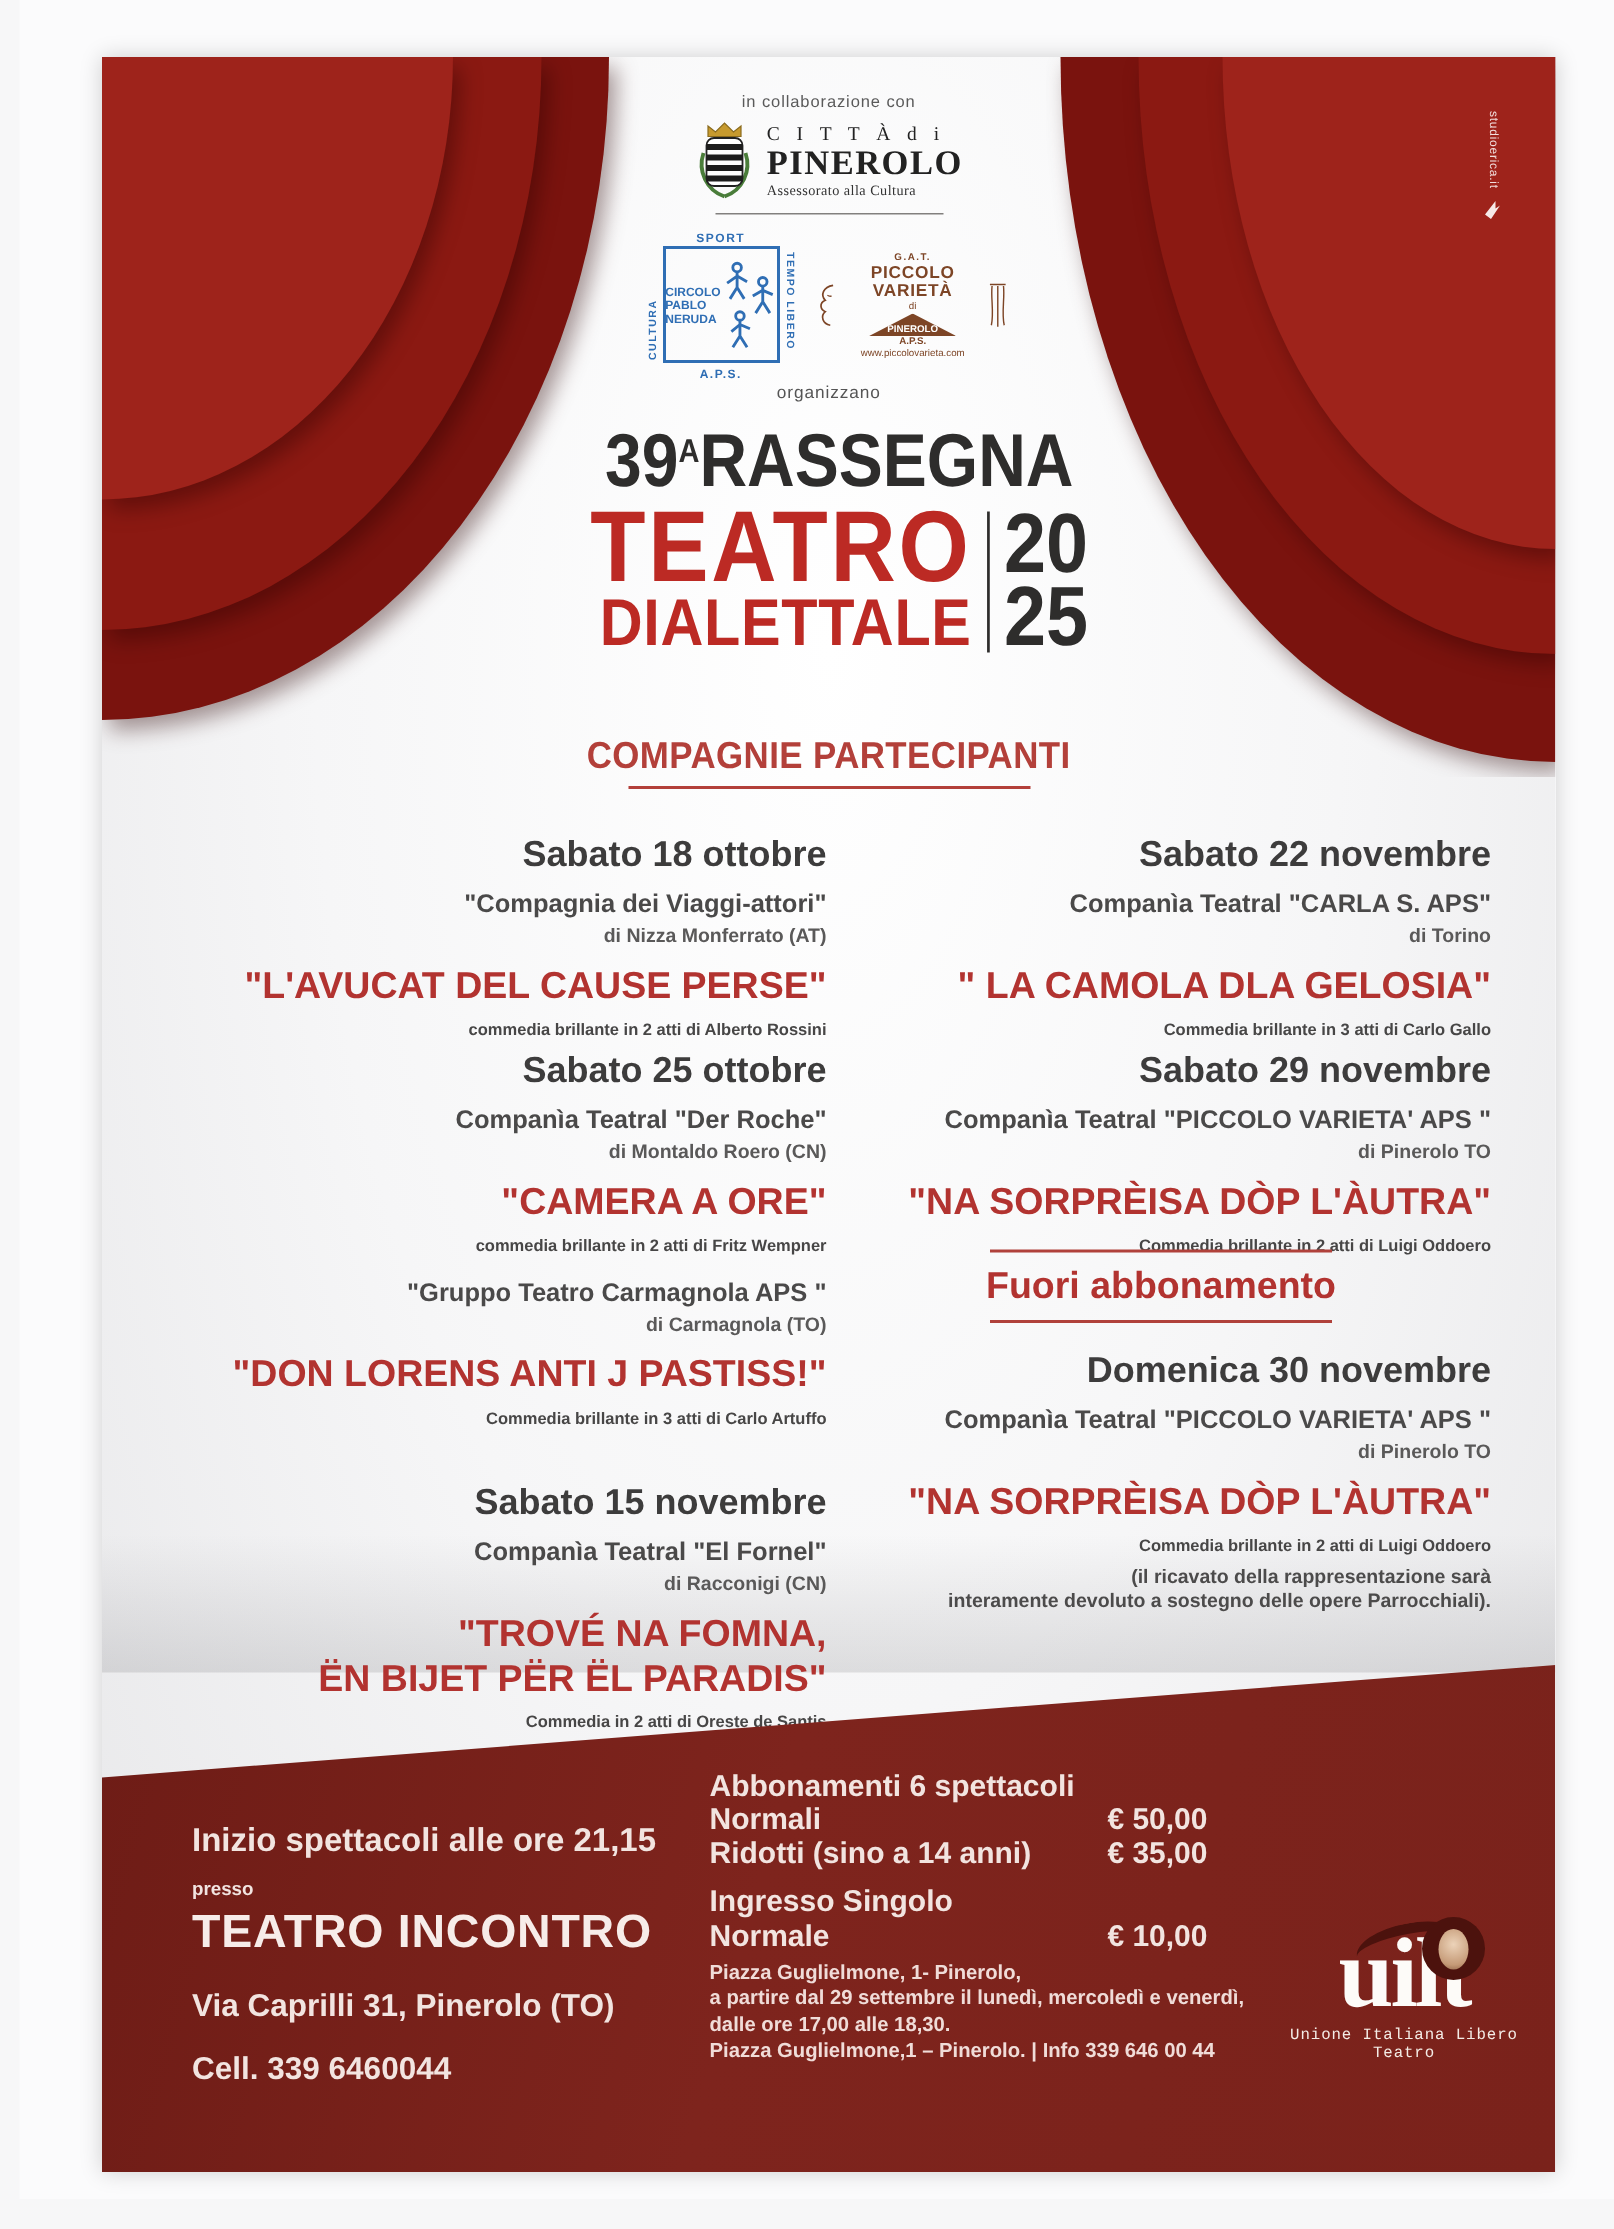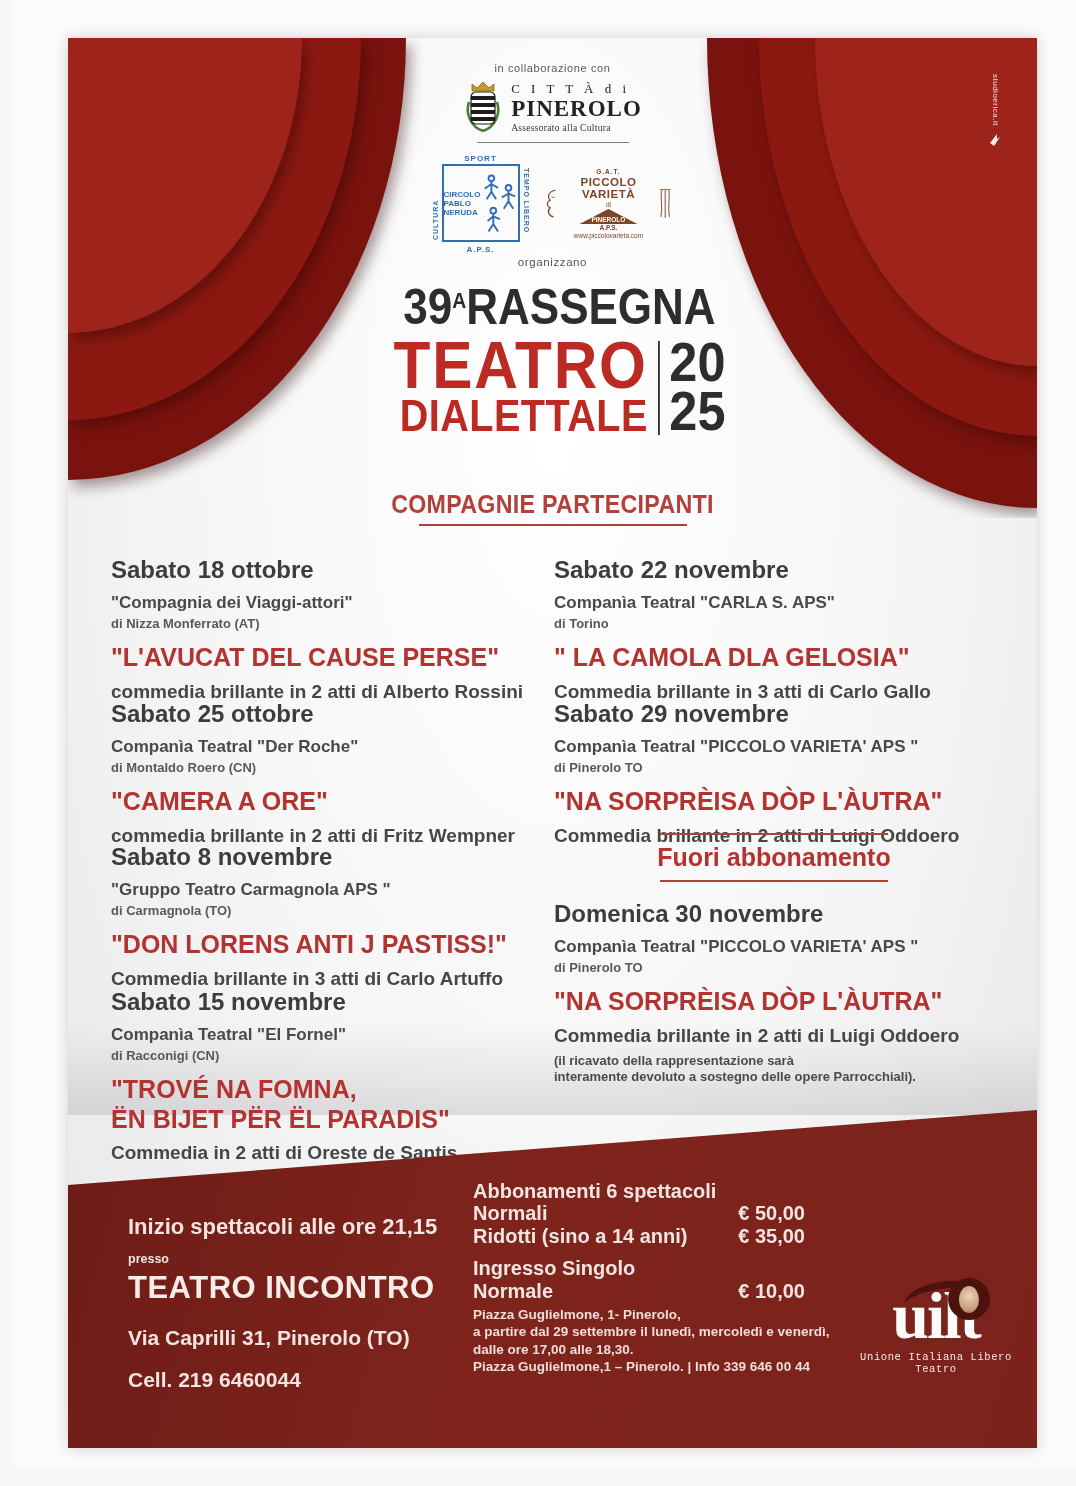--- a/index.html
+++ b/index.html
@@ -68,28 +68,28 @@
   .t-sep{width:2px;background:#2e2d2c;margin:5px 0 3px;}
   .t-year{text-align:left;font-weight:700;font-size:56px;line-height:.87;padding-top:2px;}
 
   
   .section-hdr{position:absolute;left:0;width:100%;top:452px;text-align:center;z-index:3;}
   .section-hdr .txt{font-size:25px;font-weight:700;color:#b3403a;letter-spacing:.3px;
         transform:scaleX(.93);transform-origin:50% 50%;display:inline-block;}
   .section-hdr .line{width:268px;height:2px;background:#b3403a;margin:5px auto 0;}
 
   
-  .event{position:absolute;width:440px;text-align:left;z-index:3;}
+  .event{position:absolute;width:440px;text-align:right;z-index:3;}
   .col-left{left:43px;}
   .col-right{left:486px;}
   .ev-date{font-size:24px;font-weight:700;color:#3d3c3c;}
   .ev-company{font-size:17px;font-weight:700;color:#4a4949;margin-top:9px;}
   .ev-place{font-size:13px;font-weight:600;color:#5a5959;margin-top:3px;}
   .ev-title{font-size:25px;font-weight:700;color:#b23330;margin-top:12px;line-height:1.18;}
-  .ev-desc{font-size:19px;font-weight:600;color:#474646;margin-top:8px;}
+  .ev-desc{font-size:11px;font-weight:600;color:#474646;margin-top:8px;}
   .ev-note{font-size:13px;font-weight:600;color:#4c4b4b;margin-top:6px;line-height:1.3;}
 
   .fuori{position:absolute;left:486px;top:795px;width:440px;text-align:center;z-index:3;}
   .fuori .line{width:228px;height:2px;background:#b0413b;margin:0 auto;}
   .fuori .lbl{font-size:25px;font-weight:600;color:#b23330;margin:8px 0;}
 
   
   .footer{position:absolute;left:0;top:1072px;width:969px;height:338px;z-index:4;
           background:linear-gradient(105deg,#6e1c16 0%,#7e241d 45%,#7a221b 100%);
           clip-path:polygon(0 75px,100% 0,100% 100%,0 100%);color:#f2e4e0;}
@@ -246,21 +246,20 @@
       <div class="ev-desc">commedia brillante in 2 atti di Alberto Rossini</div>
     </div>
     <div class="event col-left" style="top:662px">
       <div class="ev-date">Sabato 25 ottobre</div>
       <div class="ev-company">Companìa Teatral "Der Roche"</div>
       <div class="ev-place">di Montaldo Roero  (CN)</div>
       <div class="ev-title">"CAMERA A ORE"</div>
       <div class="ev-desc">commedia brillante in 2 atti di Fritz Wempner</div>
     </div>
     <div class="event col-left" style="top:805px">
-      <div class="ev-date">Sabato 8 novembre</div>
       <div class="ev-company">"Gruppo Teatro Carmagnola APS "</div>
       <div class="ev-place">di Carmagnola (TO)</div>
       <div class="ev-title">"DON LORENS ANTI J PASTISS!"</div>
       <div class="ev-desc">Commedia brillante in 3 atti di Carlo Artuffo</div>
     </div>
     <div class="event col-left" style="top:950px">
       <div class="ev-date">Sabato 15 novembre</div>
       <div class="ev-company">Companìa Teatral  "El Fornel"</div>
       <div class="ev-place">di Racconigi (CN)</div>
       <div class="ev-title"><span>"TROVÉ NA FOMNA,</span><br>
@@ -298,21 +297,21 @@
       <div class="ev-note"><span>(il ricavato della rappresentazione sarà</span><br>
         <span>interamente devoluto a sostegno delle opere Parrocchiali).</span></div>
     </div>
 
     <div class="footer">
       <div class="f-left">
         <div class="f-time">Inizio spettacoli alle ore 21,15</div>
         <div class="f-presso">presso</div>
         <div class="f-venue">TEATRO INCONTRO</div>
         <div class="f-address">Via Caprilli 31, Pinerolo (TO)</div>
-        <div class="f-phone">Cell. 219 6460044</div>
+        <div class="f-phone">Cell. 339 6460044</div>
       </div>
 
       <div class="f-pricing">
         <div class="f-ptitle">Abbonamenti 6 spettacoli</div>
         <div class="f-row">
           <span>Normali</span>
           <span>€ 50,00</span>
         </div>
         <div class="f-row">
           <span>Ridotti (sino a 14 anni)</span>

